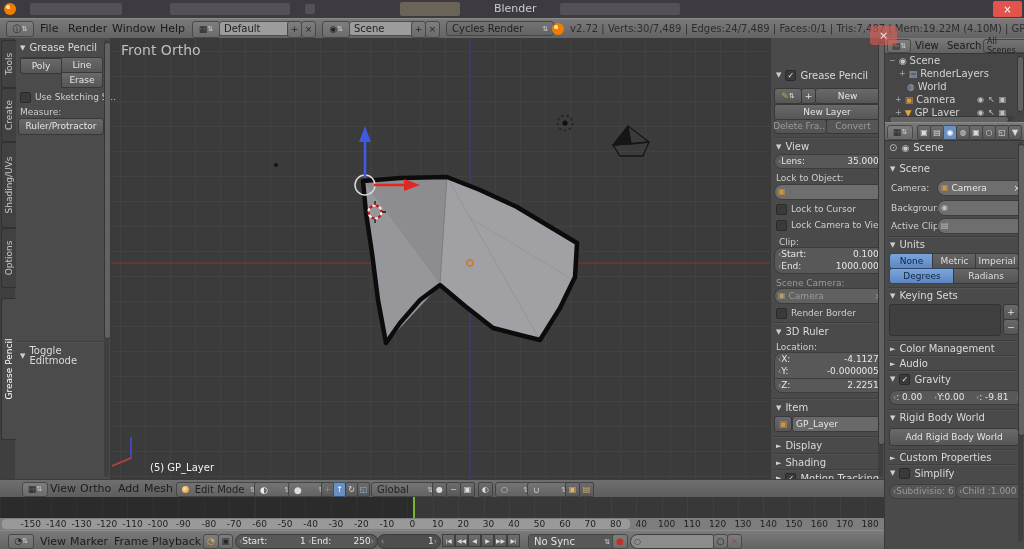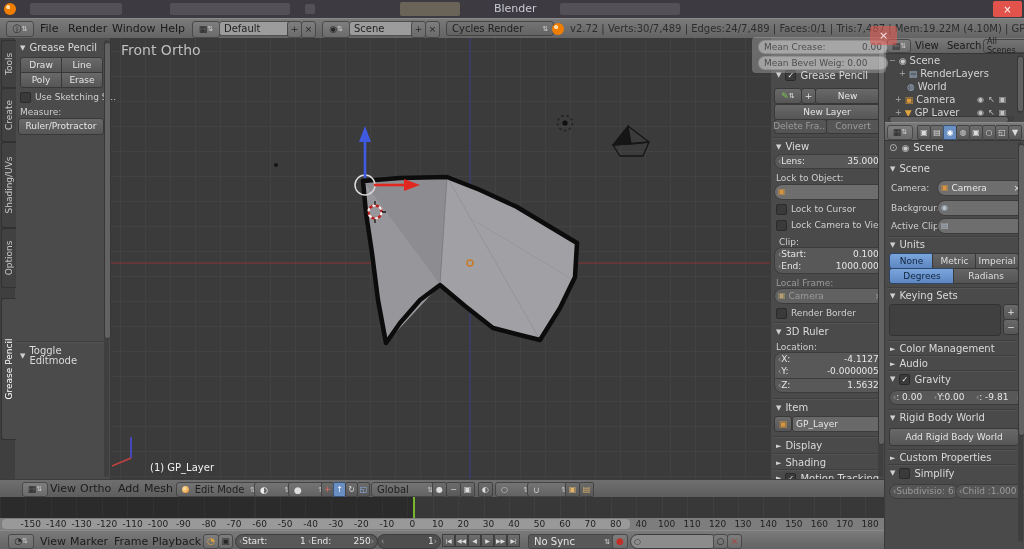--- a/index.html
+++ b/index.html
@@ -172,21 +172,21 @@
       </g>
       <small-dot></small-dot>
       <circle cx="276" cy="127" r="2" fill="#141414"></circle>
 
       <g>
         <line x1="131" y1="420" x2="131" y2="399" stroke="#4949d8" stroke-width="1.6"></line>
         <line x1="131" y1="420" x2="112" y2="428" stroke="#c24040" stroke-width="1.6"></line>
       </g>
     </svg>
     <span class="a vplabel" style="left:121px;top:4px">Front Ortho</span>
-    <span class="a" style="left:150px;top:424px;font-size:10px;color:#f2f2f2">(1) GP_Layer</span>
+    <span class="a" style="left:150px;top:424px;font-size:10px;color:#f2f2f2">(5) GP_Layer</span>
   </div>
 
   <div class="a shelf" style="left:0;top:38px;width:110px;height:441px">
     <div class="a tabcol" style="left:0;top:0;width:15px;height:441px"></div>
     <div class="a vtab" style="left:1px;top:2px;width:14px;height:46px">
         <span>Tools</span>
       </div>
     <div class="a vtab" style="left:1px;top:50px;width:14px;height:52px">
         <span>Create</span>
       </div>
@@ -199,21 +199,21 @@
     <div class="a vtab act" style="left:1px;top:260px;width:14px;height:140px">
         <span>Grease Pencil</span>
       </div>
 
     <div class="a ph" style="left:20px;top:5px">
       <span class="tri">▼</span>
       <span>Grease Pencil</span>
     </div>
     <div class="a btn" style="left:20px;top:19px;width:40px;height:14px;border-radius:3px 0 0 0">Draw</div>
     <div class="a btn" style="left:61px;top:19px;width:40px;height:14px;border-radius:0 3px 0 0">Line</div>
-    <div class="a btn" style="left:20px;top:34px;width:40px;height:14px;border-radius:0 0 0 3px">Poly</div>
+    <div class="a btn" style="left:20px;top:20px;width:40px;height:14px;border-radius:0 0 0 3px">Poly</div>
     <div class="a btn" style="left:61px;top:34px;width:40px;height:14px;border-radius:0 0 3px 0">Erase</div>
     <div class="a" style="left:20px;top:54px;display:flex;align-items:center;gap:4px">
       <span class="chkbox"></span>
       <span class="lbl">Use Sketching S...</span>
     </div>
     <span class="a lbl" style="left:20px;top:70px">Measure:</span>
     <div class="a btn" style="left:18px;top:80px;width:84px;height:15px">Ruler/Protractor</div>
 
     <div class="a sline" style="left:16px;top:303px;width:88px"></div>
     <div class="a ph" style="left:20px;top:308px">
@@ -270,21 +270,21 @@
       <span>Start:</span>
       <span class="vl">0.100</span>
       <span class="aa">›</span>
     </div>
     <div class="a fld" style="left:3px;top:222px;width:104px;height:13px;border-radius:0 0 8px 8px;border-top:none">
       <span class="aa">‹</span>
       <span>End:</span>
       <span class="vl">1000.000</span>
       <span class="aa">›</span>
     </div>
-    <span class="a lbl grayed" style="left:5px;top:241px">Local Frame:</span>
+    <span class="a lbl grayed" style="left:5px;top:241px">Scene Camera:</span>
     <div class="a fld r8 grayed" style="left:3px;top:250px;width:104px;height:14px;background:#616161">
       <span style="color:#b5a06e;font-size:8px">▣</span>
       <span style="margin-left:3px">Camera</span>
       <span class="vl">×</span>
     </div>
     <div class="a" style="left:5px;top:270px;display:flex;align-items:center;gap:4px">
       <span class="chkbox"></span>
       <span class="lbl">Render Border</span>
     </div>
 
@@ -302,21 +302,21 @@
     </div>
     <div class="a fld" style="left:3px;top:327px;width:104px;height:13px;border-top:none;border-bottom:none">
       <span class="aa">‹</span>
       <span>Y:</span>
       <span class="vl">-0.0000005</span>
       <span class="aa">›</span>
     </div>
     <div class="a fld" style="left:3px;top:340px;width:104px;height:13px;border-radius:0 0 8px 8px">
       <span class="aa">‹</span>
       <span>Z:</span>
-      <span class="vl">1.5632</span>
+      <span class="vl">2.2251</span>
       <span class="aa">›</span>
     </div>
 
     <div class="a sline" style="left:2px;top:360px;width:106px"></div>
     <div class="a ph" style="left:5px;top:365px">
       <span class="tri">▼</span>
       <span>Item</span>
     </div>
     <div class="a btn" style="left:3px;top:378px;width:16px;height:14px;color:#d8943c">▣</div>
     <div class="a fld" style="left:21px;top:378px;width:86px;height:14px;border-radius:3px;background:#696969">
@@ -649,24 +649,15 @@
       </div>
       <div class="a sq" style="left:612px;top:3px;width:14px;height:13px;color:#c03028">●</div>
       <div class="a fld r8" style="left:630px;top:3px;width:80px;height:13px;background:#8c8c8c;color:#333">
         <span style="font-size:8px">○</span>
       </div>
       <div class="a sq" style="left:713px;top:3px;width:13px;height:13px">○</div>
       <div class="a sq" style="left:727px;top:3px;width:13px;height:13px;color:#b04038">×</div>
     </div>
   </div>
 
-  <div class="a fadep" style="left:752px;top:37px;width:134px;height:36px;z-index:50">
-    <div class="a fadefld" style="left:6px;top:3px;width:118px;height:12px">
-      <span>Mean Crease:</span>
-      <span>0.00</span>
-    </div>
-    <div class="a fadefld" style="left:6px;top:19px;width:118px;height:12px">
-      <span>Mean Bevel Weig: 0.00</span>
-    </div>
-  </div>
   <div class="a fadex" style="left:870px;top:26px;width:27px;height:19px;z-index:51">×</div>
 
 </div>
 
 </body></html>

